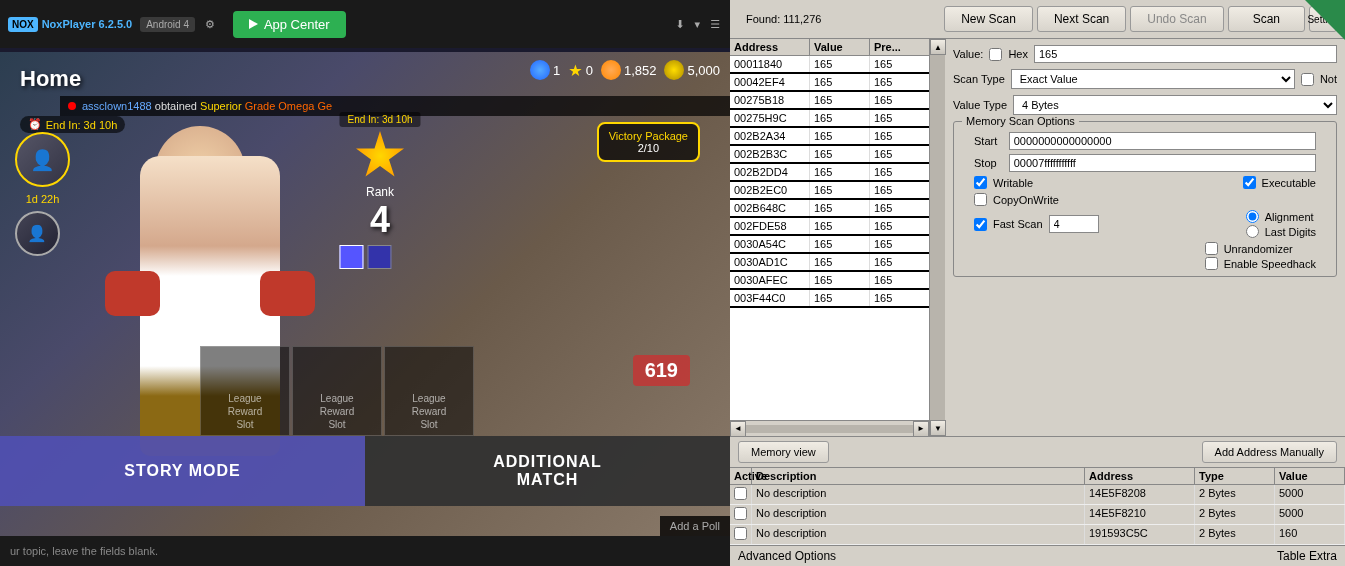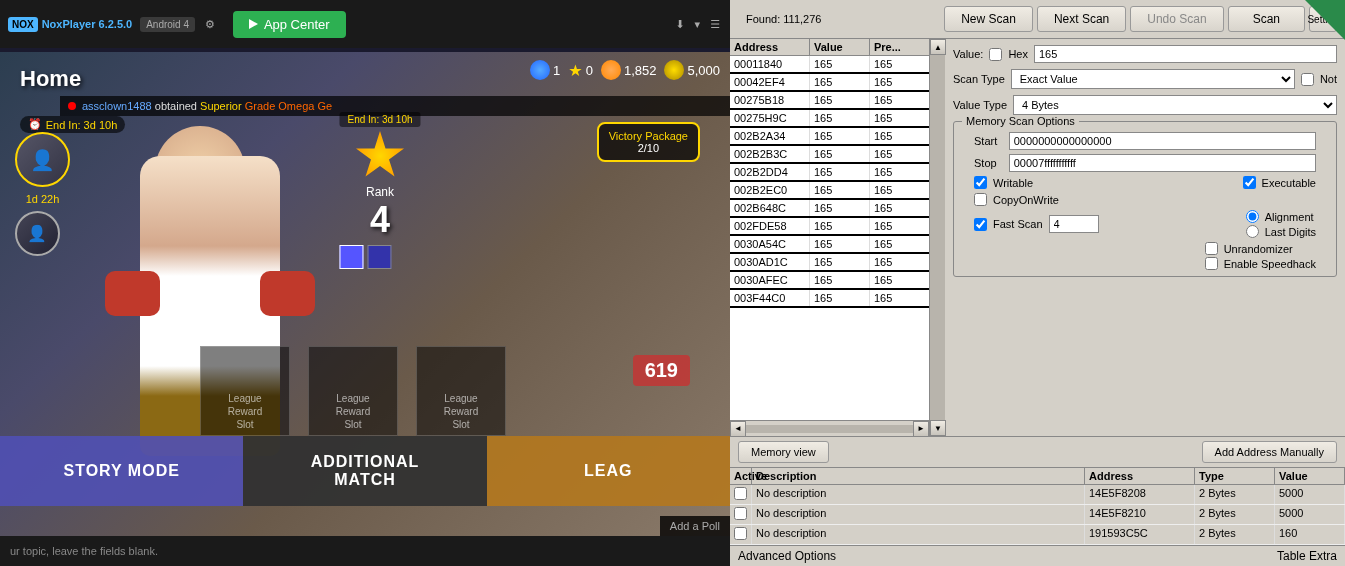--- a/index.html
+++ b/index.html
@@ -304,21 +304,21 @@
 
     .btn-story { background: rgba(80, 80, 180, 0.9); }
     .btn-additional { background: rgba(50, 50, 50, 0.95); }
     .btn-league { background: rgba(180, 120, 30, 0.9); }
 
     
     .reward-slots {
       position: absolute;
       bottom: 100px; left: 200px;
       display: flex;
-      gap: 18px;
+      gap: 2px;
     }
 
     .reward-slot {
       width: 90px;
       height: 90px;
       background: rgba(0,0,0,0.5);
       border: 1px solid rgba(255,255,255,0.2);
       display: flex;
       align-items: flex-end;
       justify-content: center;
@@ -782,23 +782,20 @@
       <div class="reward-slot">League<br>Reward<br>Slot</div>
       <div class="reward-slot">League<br>Reward<br>Slot</div>
     </div>
 
     <div class="bottom-buttons">
       <div class="bottom-btn btn-story">
         <span>STORY MODE</span>
       </div>
       <div class="bottom-btn btn-additional">
         <span>ADDITIONAL<br>MATCH</span>
-      </div>
-      <div class="bottom-btn btn-league">
-        <span>LEAG</span>
       </div>
     </div>
 
   </div>
 
   <div class="add-a-poll">
     <span>Add a Poll</span>
   </div>
 
   <div class="status-bar">

